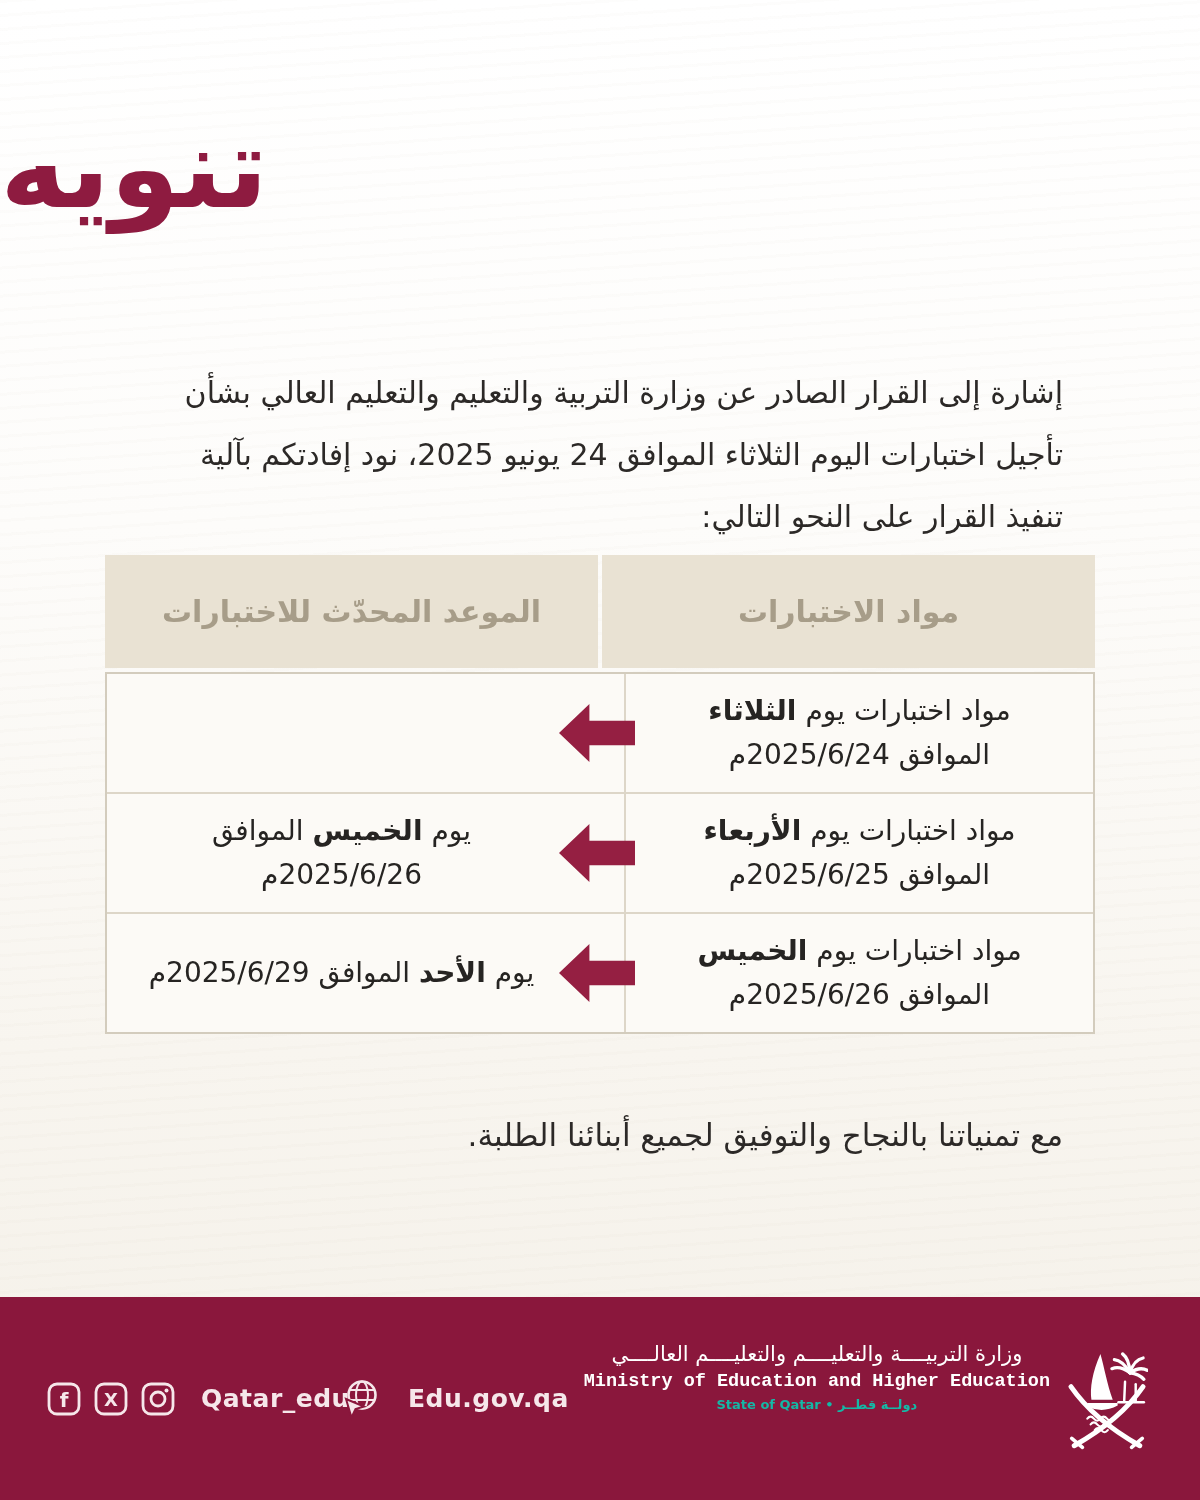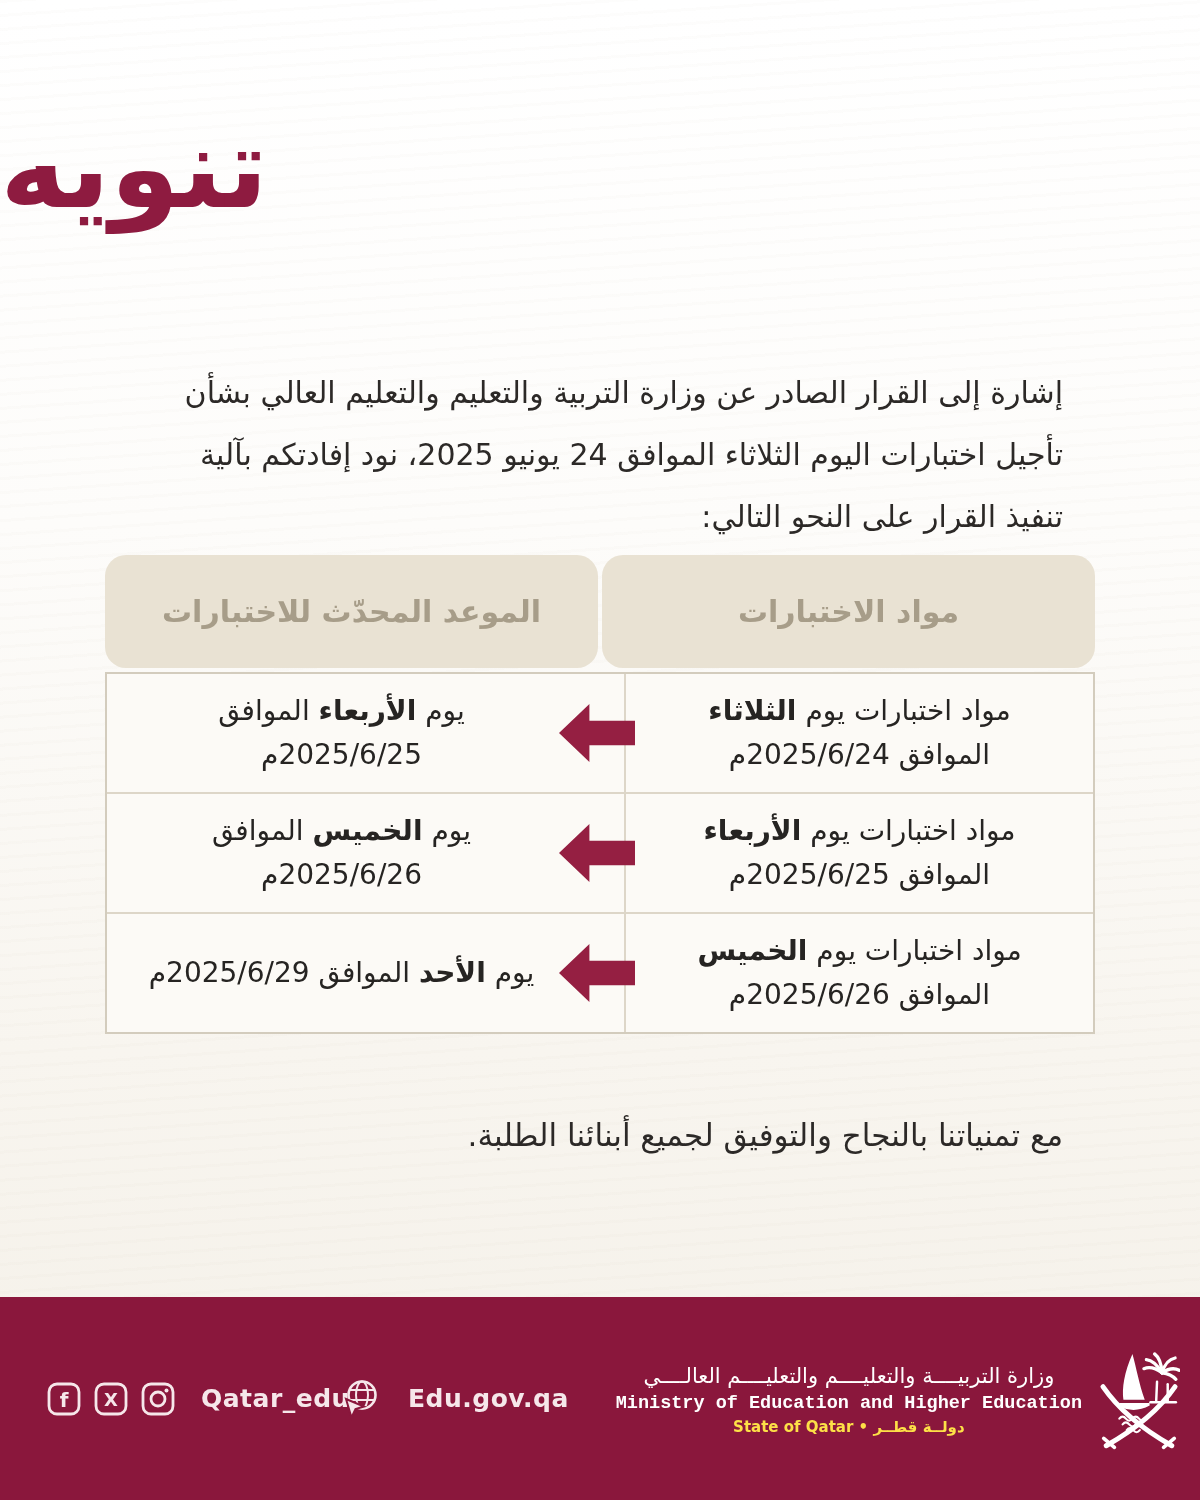--- a/index.html
+++ b/index.html
@@ -20,21 +20,21 @@
   .intro{
     position:absolute;top:332px;right:137px;left:137px;
     direction:rtl;text-align:right;
     font-size:30px;line-height:62px;color:#2c2927;
   }
   .notice-table{position:absolute;top:555px;left:105px;width:990px;direction:rtl;}
   .thead{display:grid;grid-template-columns:1fr 1fr;column-gap:4px;}
   .th{
     background:#e9e2d3;color:#a79d89;height:113px;
     display:flex;align-items:center;justify-content:center;
-    font-size:30px;font-weight:bold;border-radius:21px;
+    font-size:30px;font-weight:bold;
   }
   .tbody{
     margin-top:4px;border:2px solid #d3ccbd;background:#fcfaf6;
   }
   .trow{
     display:grid;grid-template-columns:1fr 1fr;height:118px;
     border-bottom:2px solid #ddd6c8;position:relative;gap:48px;
   }
   .trow:last-child{border-bottom:none;}
   .cell{
@@ -62,27 +62,27 @@
   .social-icon{width:36px;height:36px;display:block;}
   .handle{
     color:#f6e7ea;font-size:25px;font-weight:bold;margin-left:14px;letter-spacing:.5px;
   }
   .website-group{
     position:absolute;left:340px;top:50%;transform:translateY(-50%);
     display:flex;align-items:center;gap:24px;
   }
   .website-label{color:#f6e7ea;font-size:25px;font-weight:bold;letter-spacing:.5px;}
   .ministry-group{
-    position:absolute;right:20px;top:50%;transform:translateY(-50%);
-    display:flex;align-items:center;gap:16px;direction:ltr;
+    position:absolute;right:52px;top:50%;transform:translateY(-50%);
+    display:flex;gap:16px;direction:ltr;
   }
   .ministry-text{text-align:center;color:#ffffff;}
   .ministry-ar{direction:rtl;font-size:21px;line-height:30px;white-space:nowrap;}
   .ministry-en{font-size:18.5px;font-weight:bold;line-height:26px;white-space:nowrap;font-family:Liberation Mono, monospace;}
-  .state-line{direction:rtl;font-size:15px;font-weight:bold;line-height:20px;color:#fde047;}
+  .state-line{direction:rtl;font-size:13px;font-weight:bold;line-height:20px;color:#14b8a6;}
   .emblem{width:82px;height:120px;display:block;}
 </style>
 </head>
 <body>
 
 <div class="texture"></div>
 
 <div class="page-title">تنويه</div>
 
 <p class="intro">إشارة إلى القرار الصادر عن وزارة التربية والتعليم والتعليم العالي بشأن تأجيل اختبارات اليوم الثلاثاء الموافق 24 يونيو 2025، نود إفادتكم بآلية تنفيذ القرار على النحو التالي:</p>
@@ -91,23 +91,20 @@
   <div class="thead">
     <div class="th">مواد الاختبارات</div>
     <div class="th">الموعد المحدّث للاختبارات</div>
   </div>
   <div class="tbody">
 
     <div class="trow">
       <div class="cell cell-subject">
         <div><span>مواد اختبارات يوم </span><span class="bold-day">الثلاثاء</span></div>
         <div>الموافق 2025/6/24م</div>
-      </div>
-      <div class="cell">
-        <div><span>يوم </span><span class="bold-day">الأربعاء</span><span> الموافق 2025/6/25م</span></div>
       </div>
       <div class="arrow"></div>
     </div>
 
     <div class="trow">
       <div class="cell cell-subject">
         <div><span>مواد اختبارات يوم </span><span class="bold-day">الأربعاء</span></div>
         <div>الموافق 2025/6/25م</div>
       </div>
       <div class="cell">

